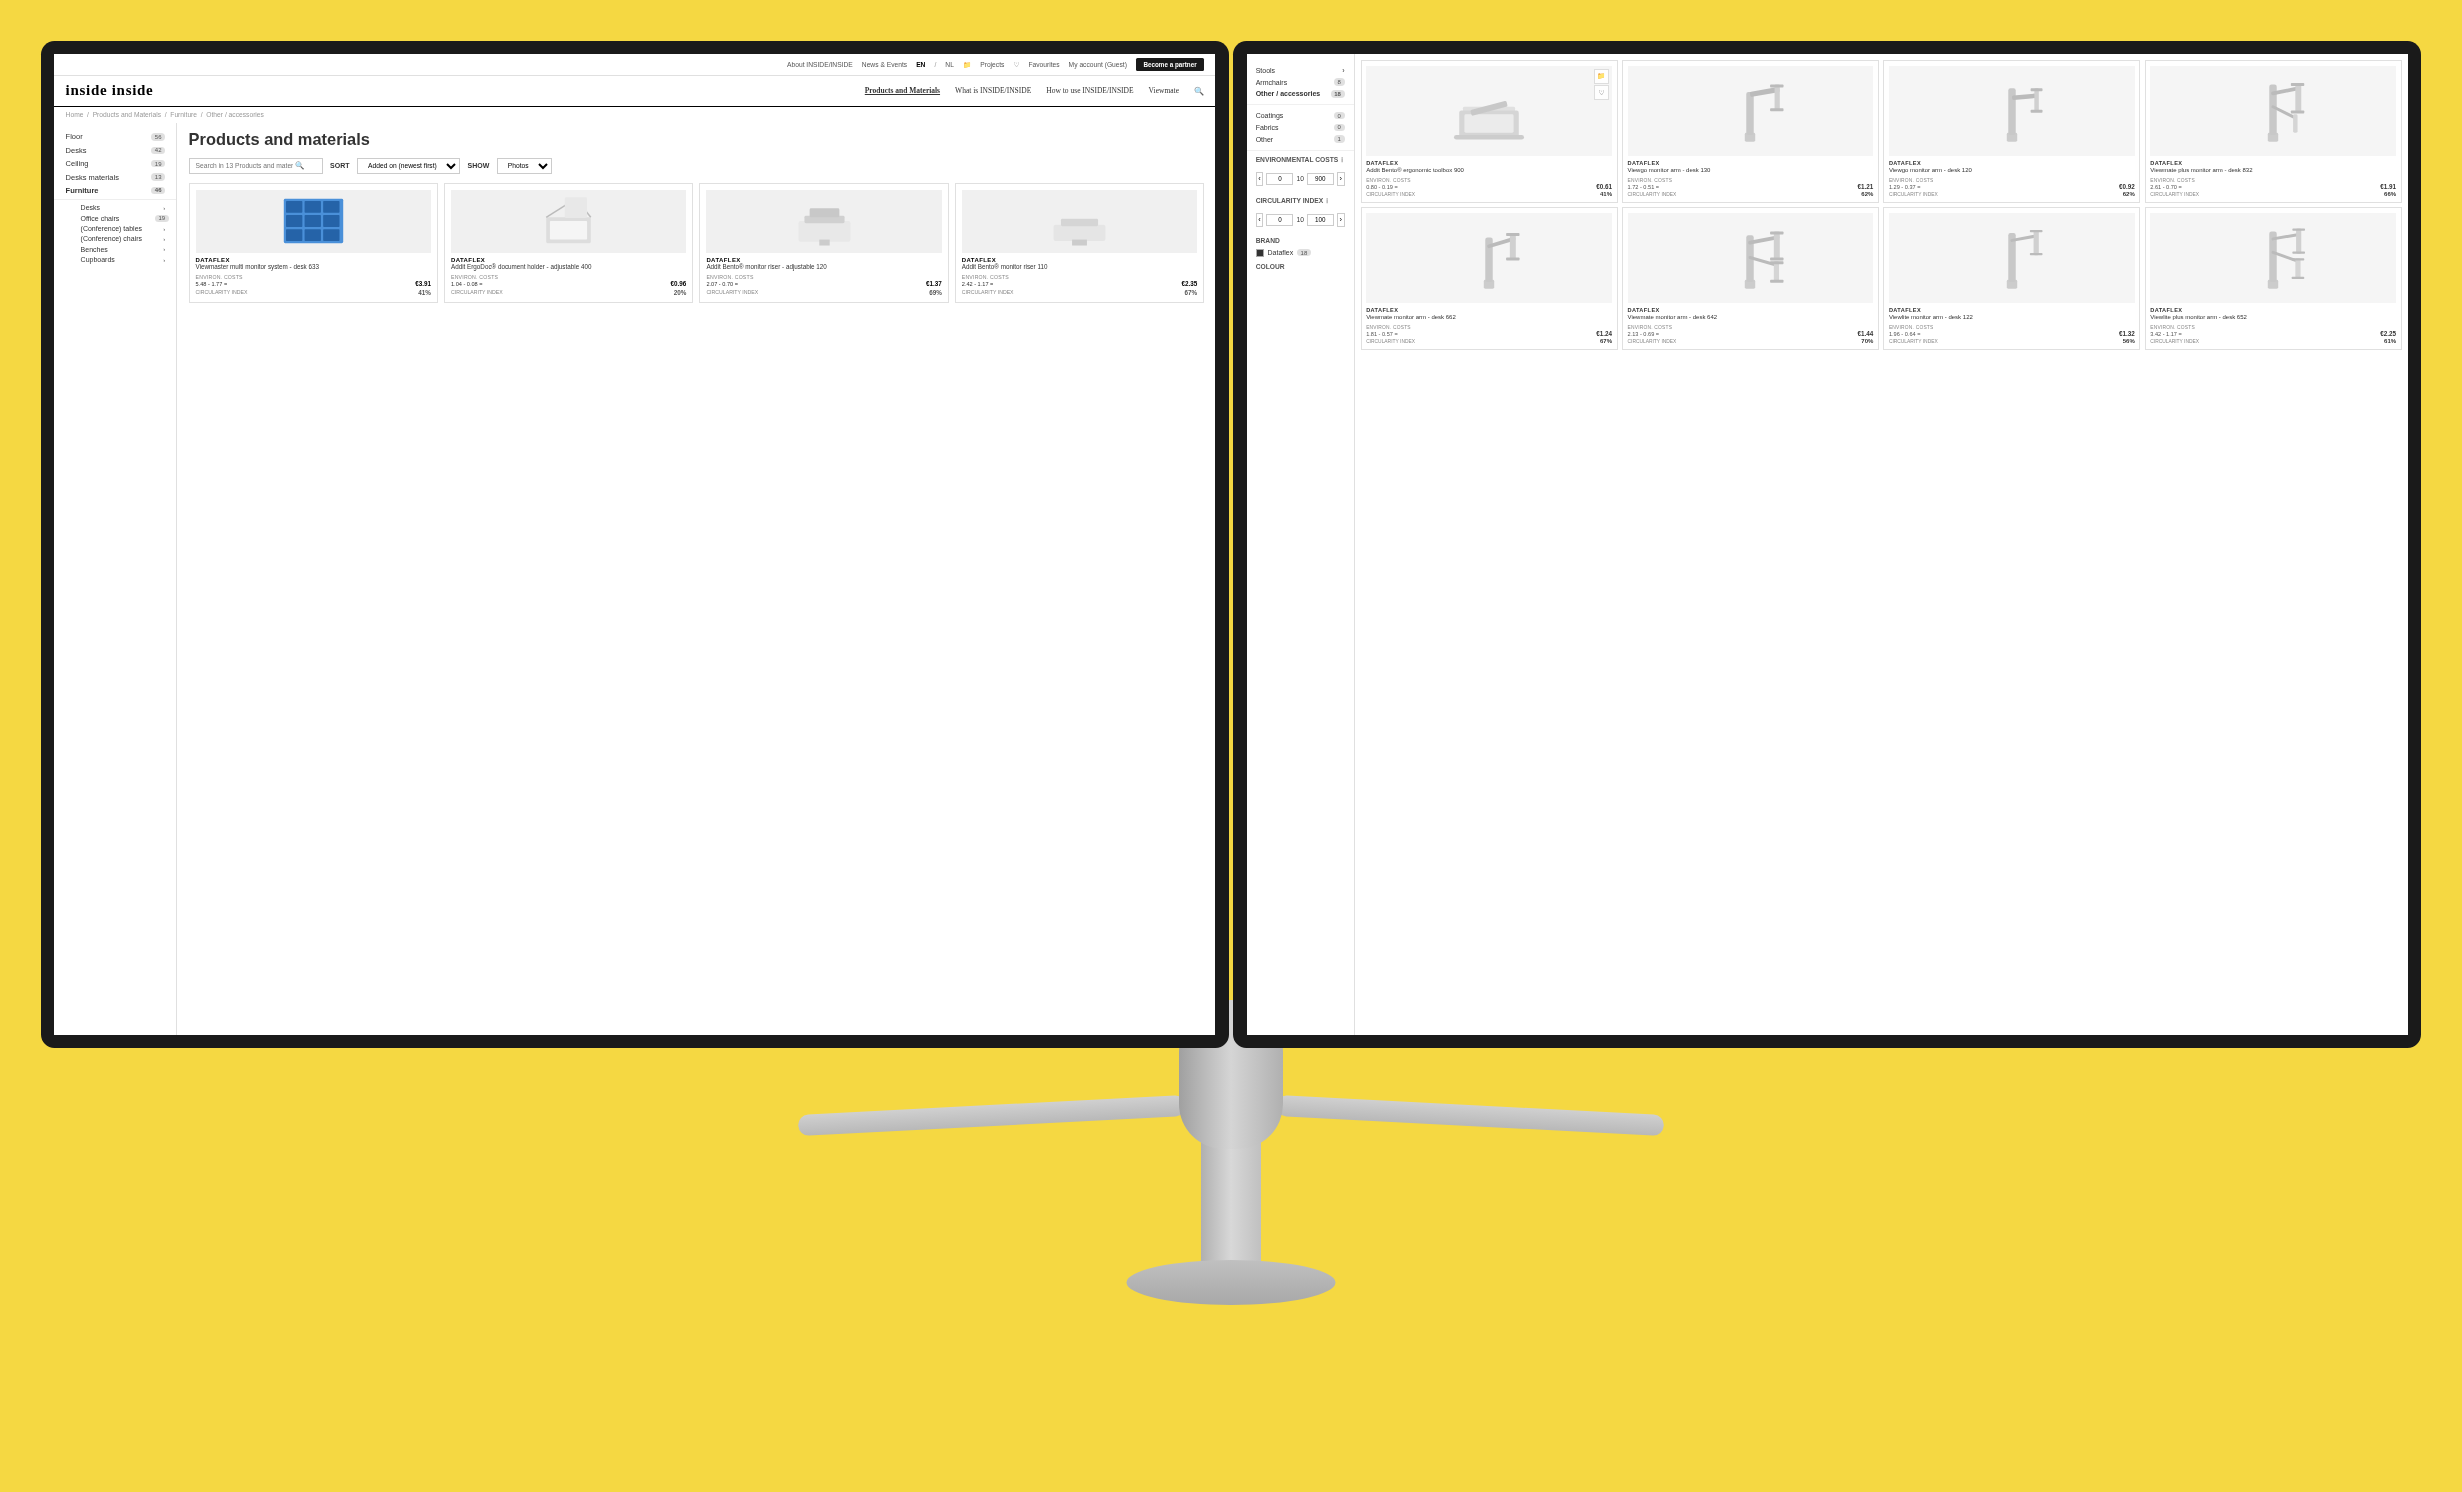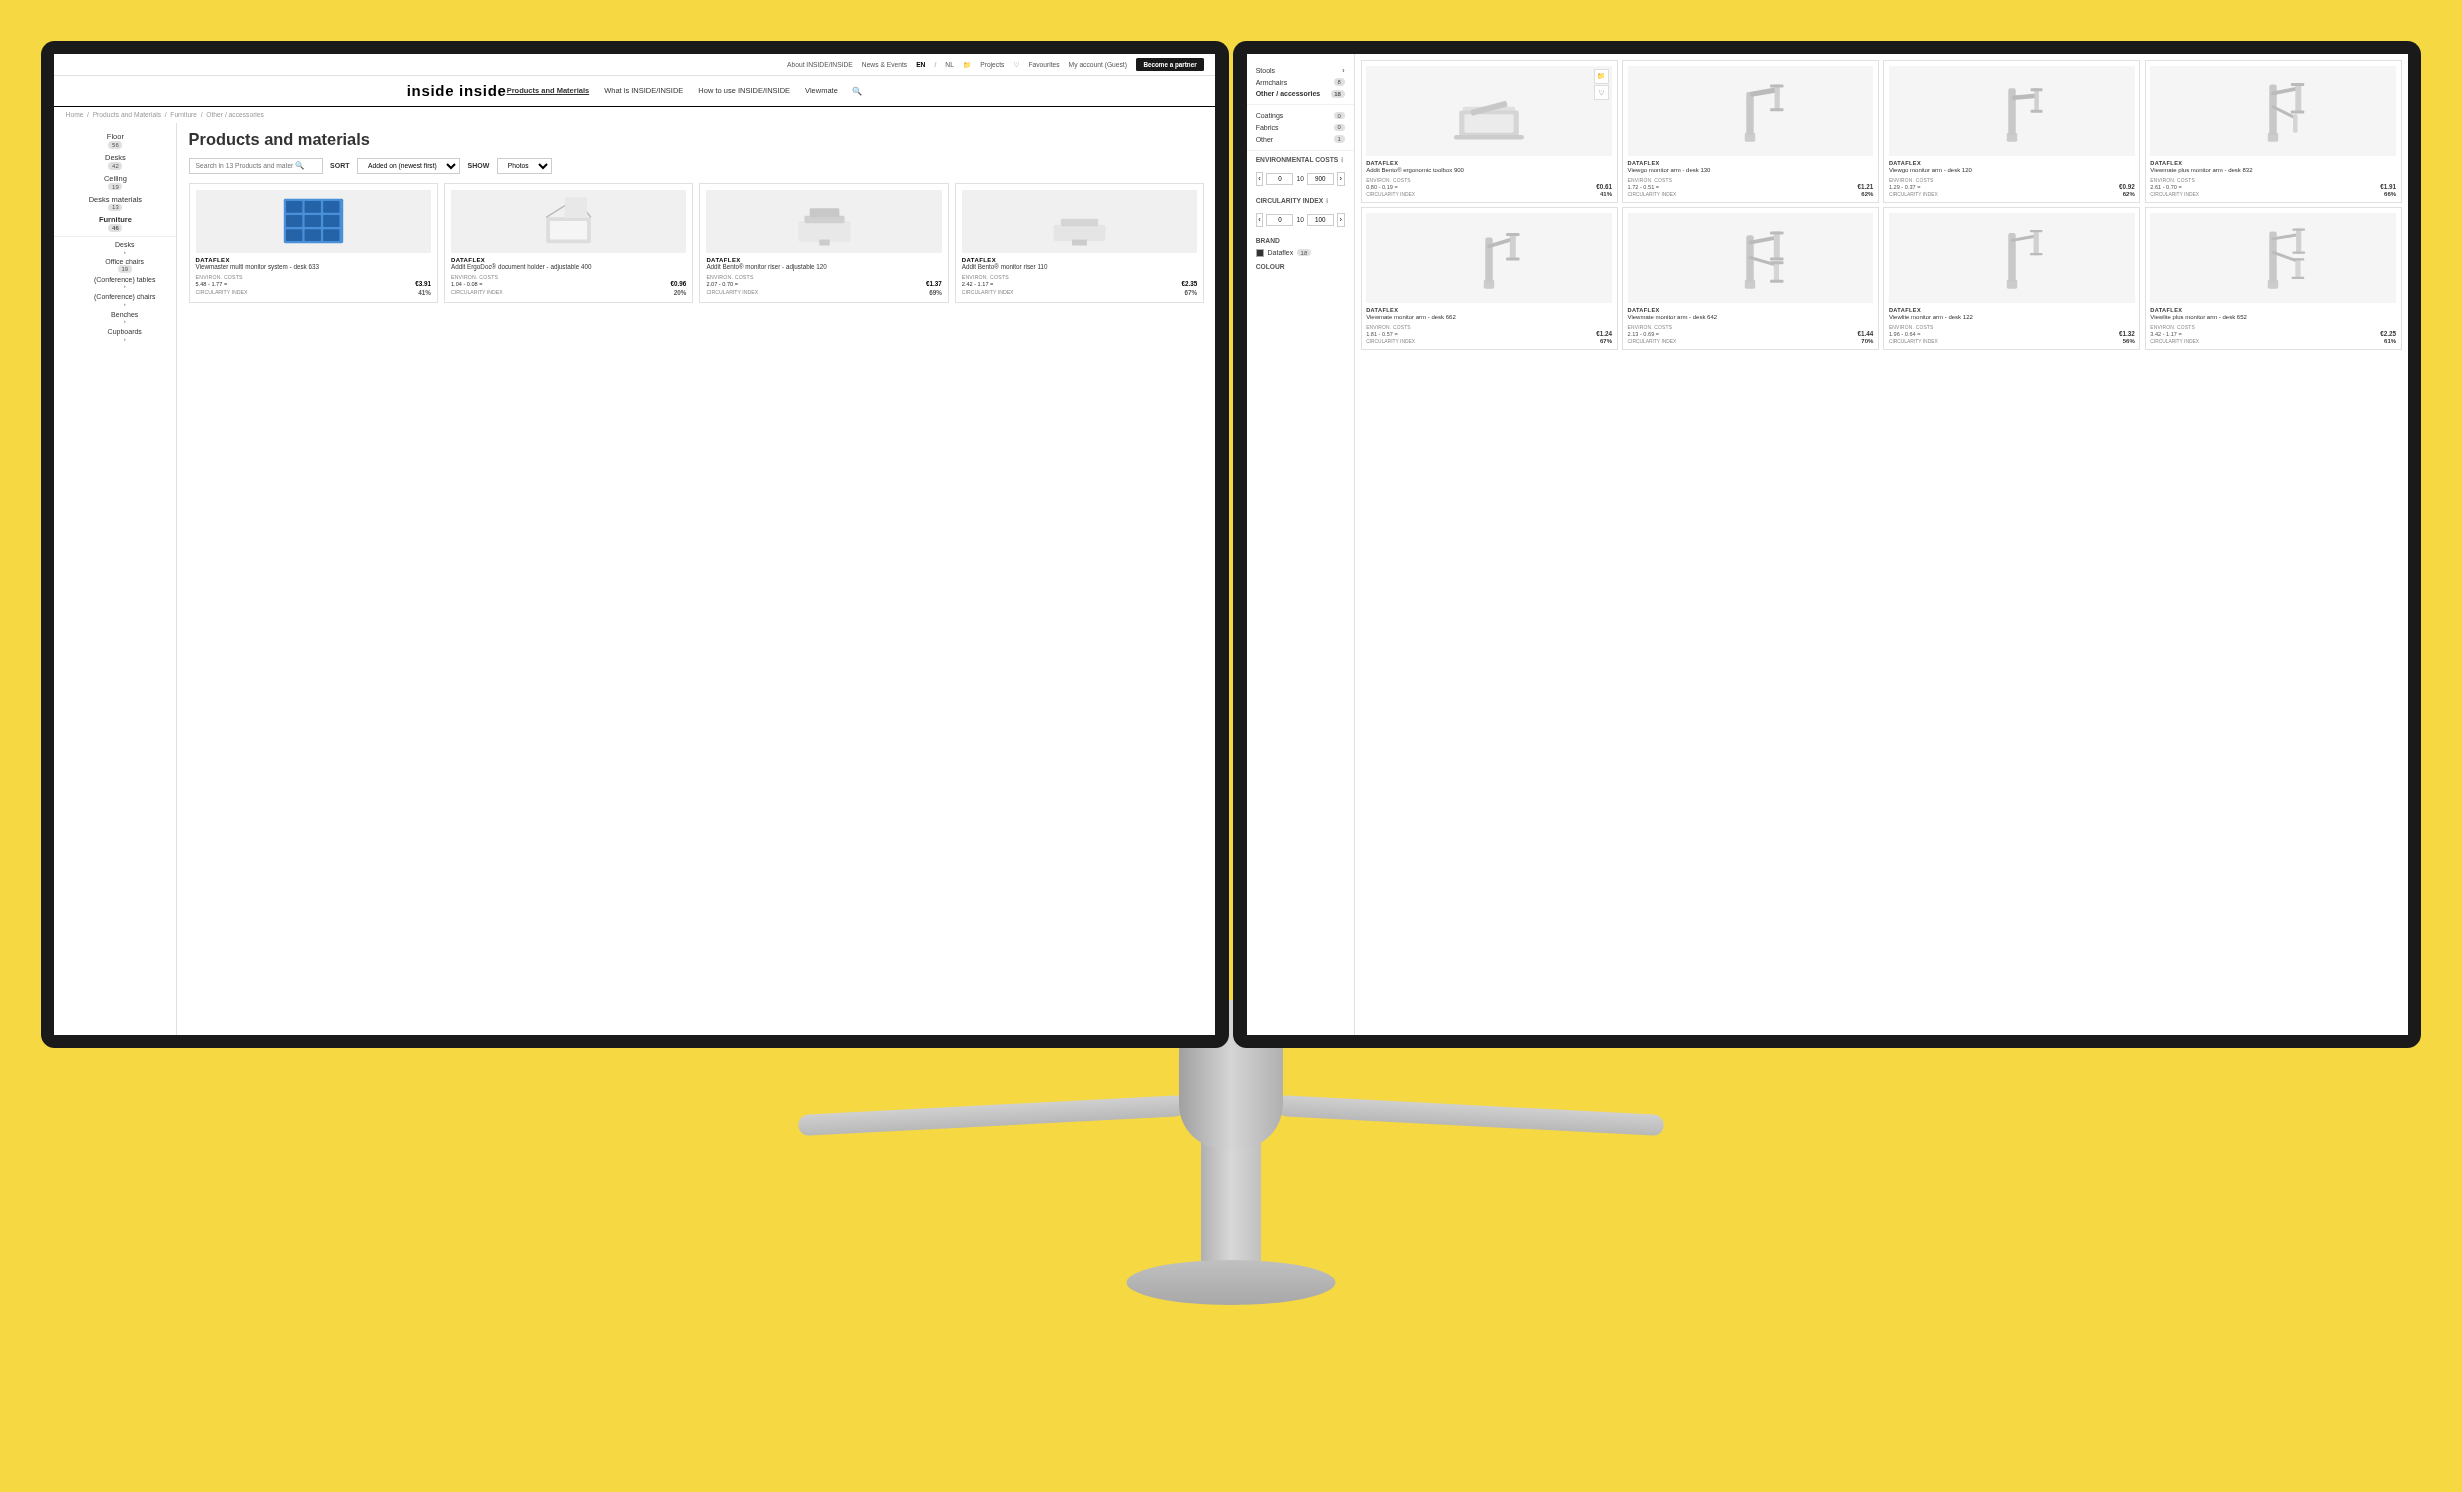--- a/index.html
+++ b/index.html
@@ -144,22 +144,23 @@
       padding: 3px 7.5px;
       border-radius: 1.5px;
       font-size: 6.3px;
       font-weight: bold;
     }
 
     .header {
       padding: 7.5px 11.2px;
       display: flex;
       align-items: center;
-      justify-content: center;
+      justify-content: space-between;
       border-bottom: 1.5px solid #000;
+      font-family: Liberation Serif, serif;
     }
 
     .logo {
       font-size: 15px;
       font-weight: 300;
       letter-spacing: 0.7px;
       color: #000;
       line-height: 1;
     }
     .logo span { font-weight: 700; }
@@ -205,21 +206,20 @@
       font-size: 7.5px;
       overflow-y: auto;
     }
 
     .sidebar-item {
       padding: 2.2px 11.2px;
       display: flex;
       align-items: center;
       justify-content: space-between;
       cursor: pointer;
-      flex-direction: column;
     }
 
     .sidebar-item.active { font-weight: bold; }
 
     .sidebar-badge {
       background: #e0e0e0;
       border-radius: 6px;
       padding: 0.7px 3.7px;
       font-size: 6px;
       color: #555;

